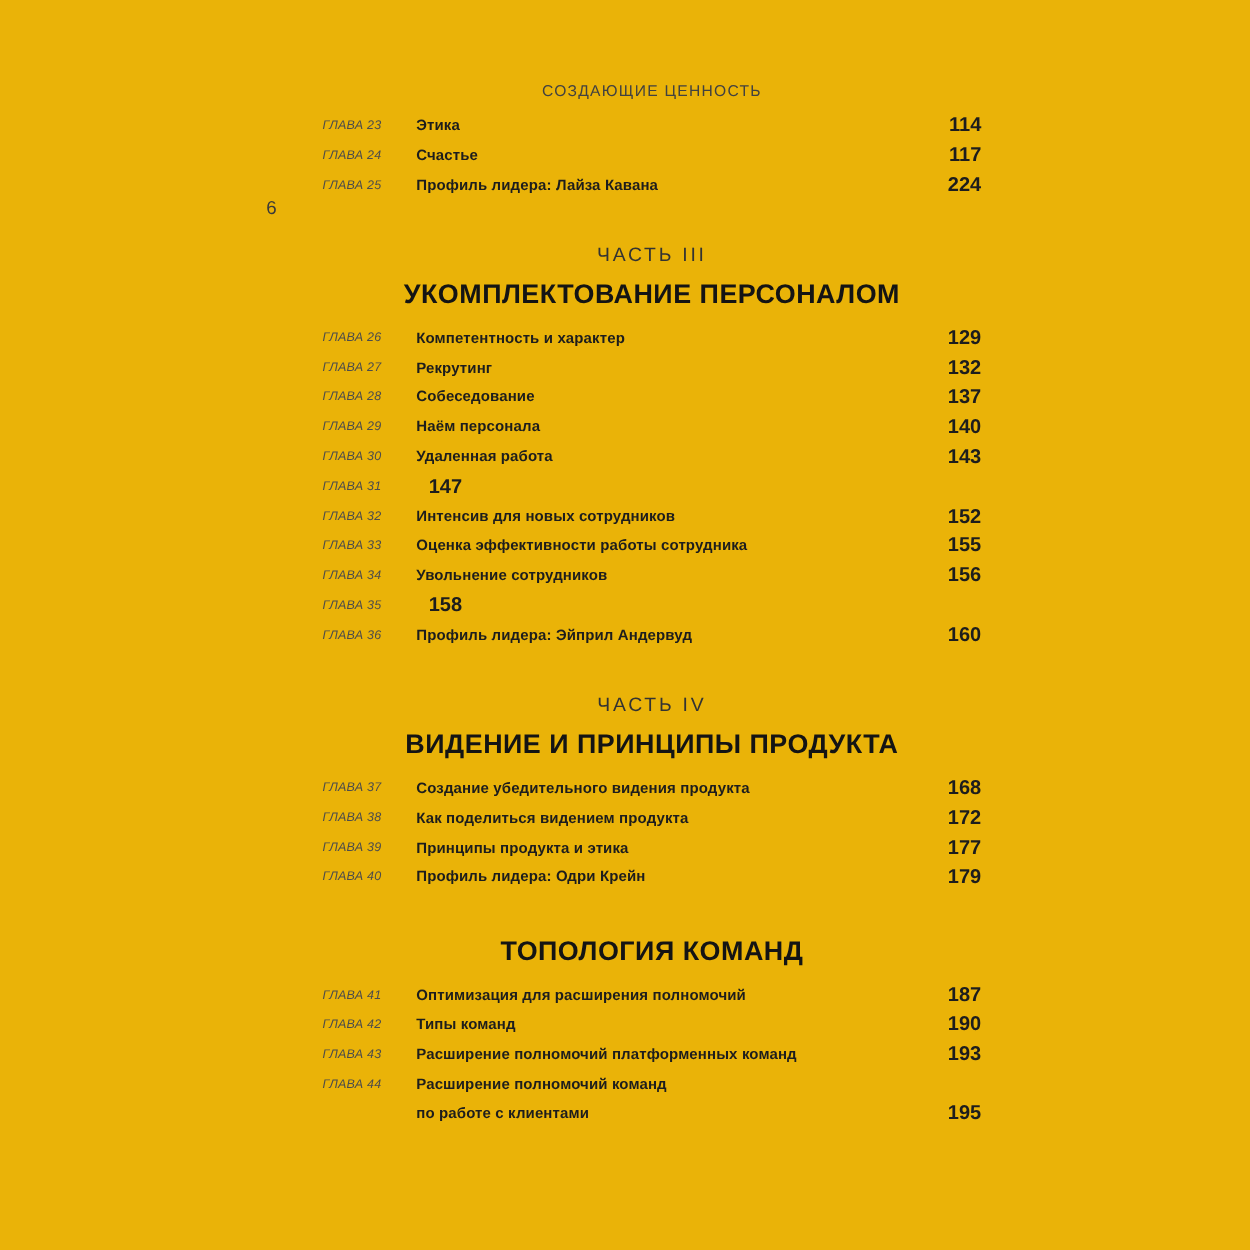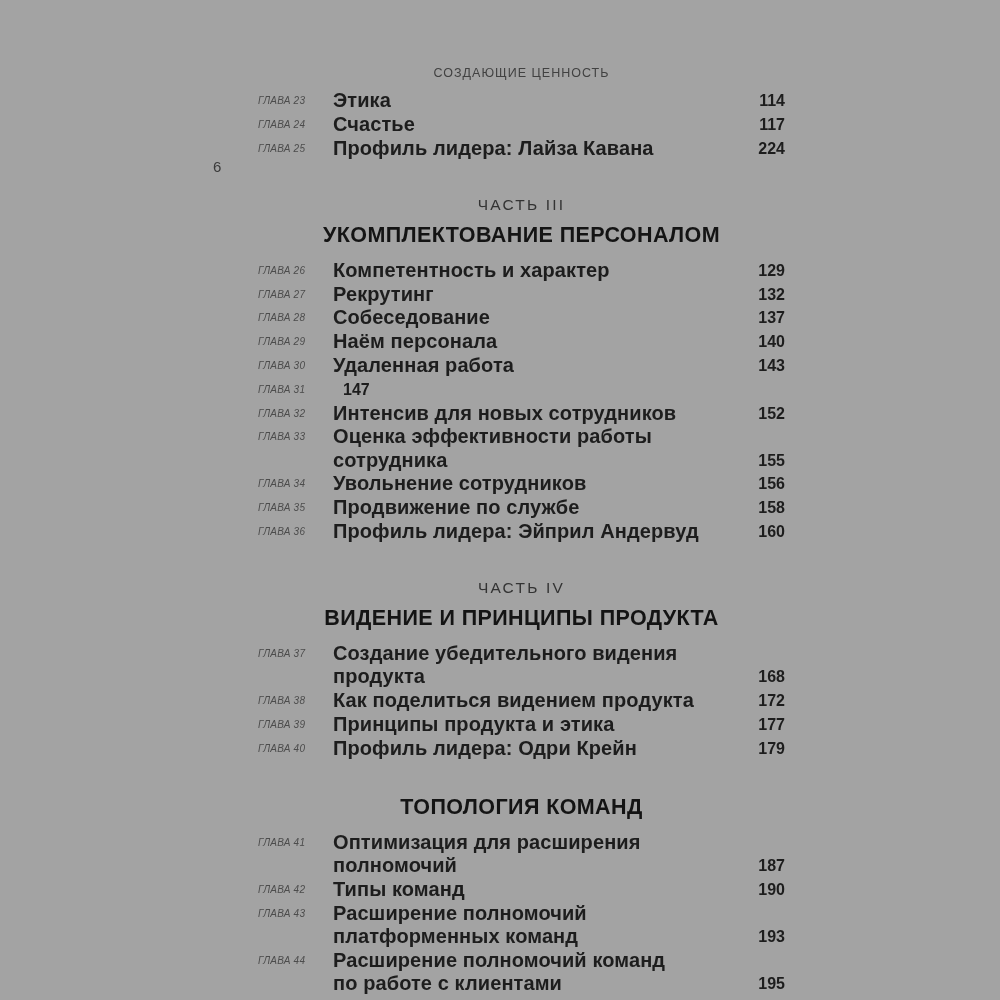--- a/index.html
+++ b/index.html
@@ -4,21 +4,21 @@
 <style>
   html, body {
     margin: 0;
     padding: 0;
     background: #ffffff;
   }
   .page {
     position: relative;
     width: 1000px;
     height: 1000px;
-    background: #a3a3a3;
+    background: #eab308;
     font-family: "Liberation Sans", "DejaVu Sans", sans-serif;
     color: #1d1d1d;
     overflow: hidden;
   }
   .running-header {
     position: absolute;
     top: 66px;
     left: 258px;
     width: 527px;
     text-align: center;
@@ -51,21 +51,21 @@
     font-style: italic;
     font-size: 10px;
     color: #4c4c4c;
     line-height: 23.2px;
     align-self: flex-start;
     letter-spacing: 0.2px;
   }
   .entry-title {
     flex: 1;
     font-weight: 700;
-    font-size: 20px;
+    font-size: 12px;
     line-height: 23.2px;
     color: #1d1d1d;
     white-space: pre-line;
     letter-spacing: 0.1px;
   }
   .entry-page {
     flex: none;
     font-weight: 700;
     font-size: 16px;
     line-height: 23.2px;
@@ -174,21 +174,20 @@
   </div>
 
   <div class="entry">
     <span class="entry-label">ГЛАВА 34</span>
     <span class="entry-title">Увольнение сотрудников</span>
     <span class="entry-page">156</span>
   </div>
 
   <div class="entry">
     <span class="entry-label">ГЛАВА 35</span>
-    <span class="entry-title">Продвижение по службе</span>
     <span class="entry-page">158</span>
   </div>
 
   <div class="entry">
     <span class="entry-label">ГЛАВА 36</span>
     <span class="entry-title">Профиль лидера: Эйприл Андервуд</span>
     <span class="entry-page">160</span>
   </div>
 </div>
   </section>

